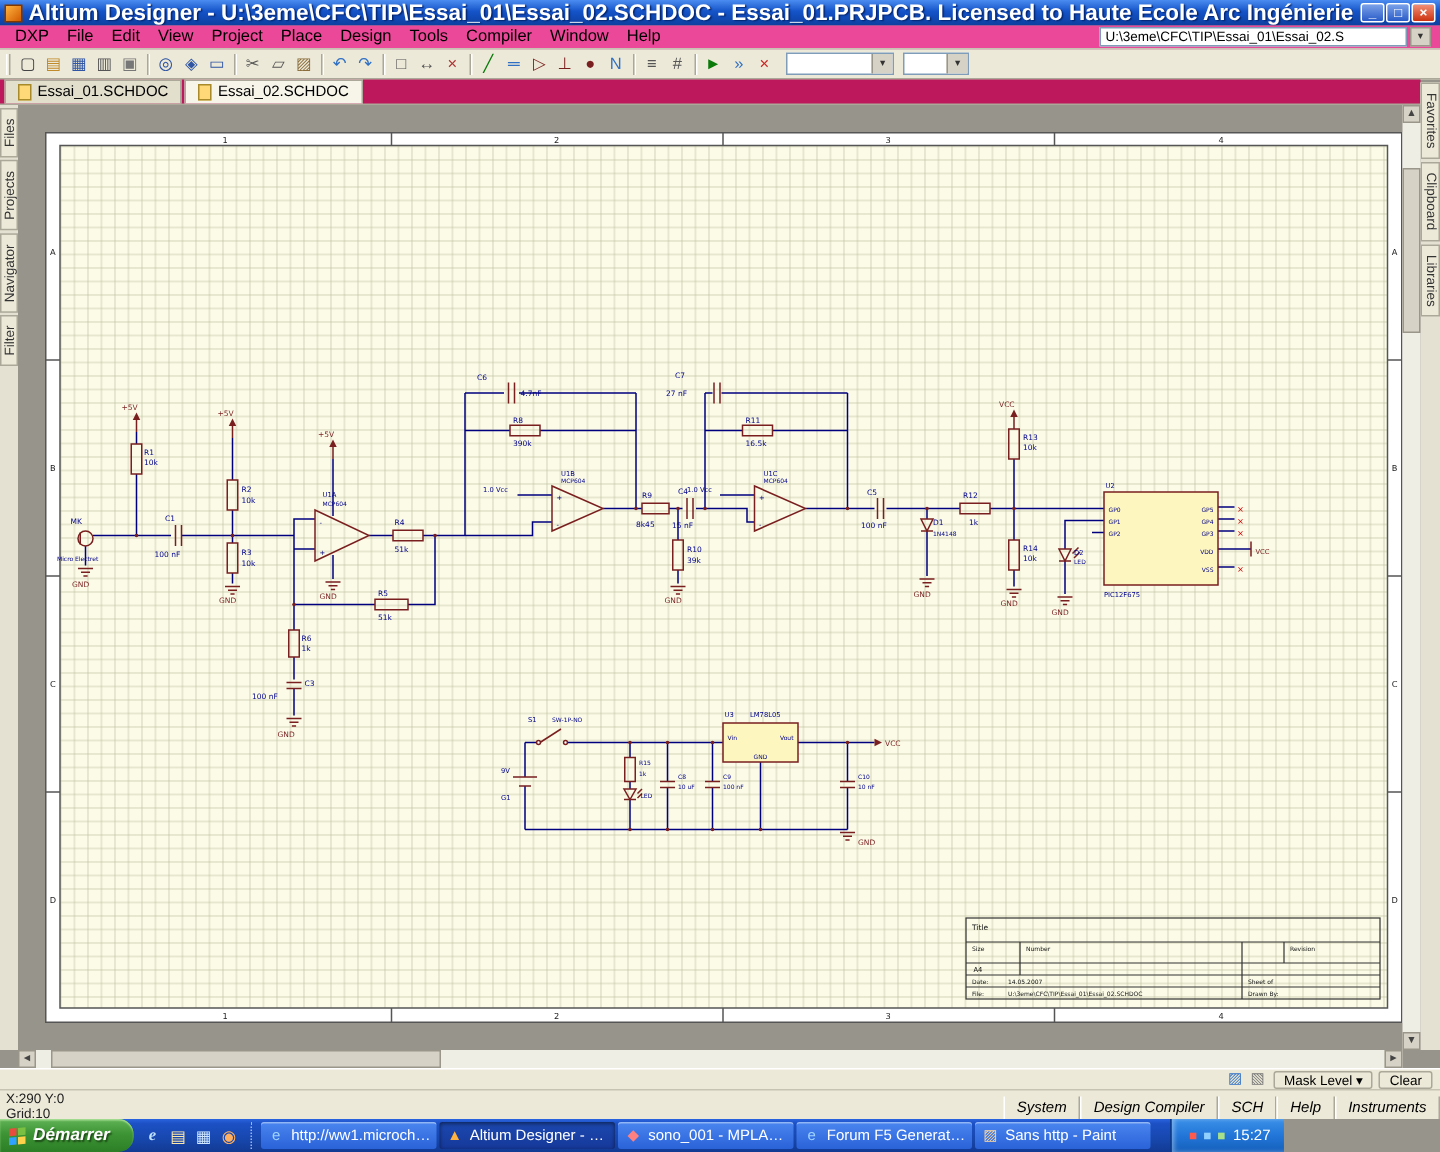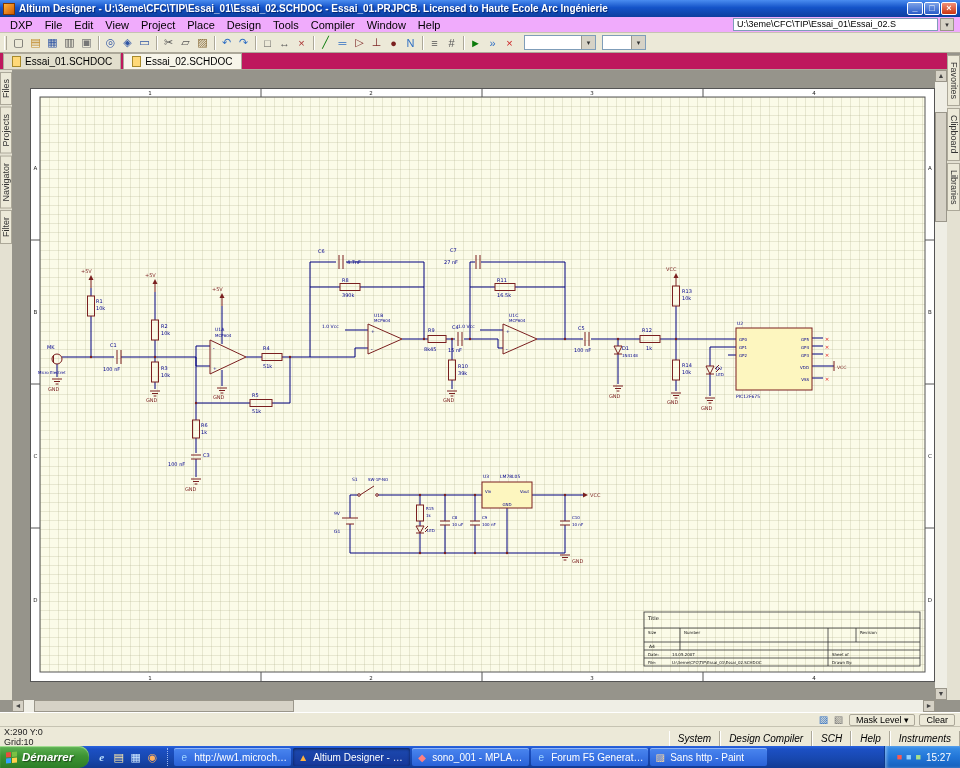--- a/index.html
+++ b/index.html
@@ -6,30 +6,30 @@
   html,body { width:960px; height:768px; overflow:hidden; }
   body { position:relative; font-family:"Liberation Sans","DejaVu Sans",sans-serif; font-size:11px; background:#96948b; }
   .abs { position:absolute; }
 
   
   #titlebar { left:0; top:0; width:960px; height:17px;
     background:linear-gradient(180deg,#4a8cf0 0%,#1453c8 45%,#0d3f9e 100%);
     display:flex; align-items:center; gap:4px; padding:0 3px; color:#fff; }
   #app-icon { width:12px; height:12px; flex:none;
     background:linear-gradient(135deg,#ffb23e,#d05a00); border:1px solid #803800; }
-  #title-text { font-weight:bold; font-size:10px; white-space:nowrap; overflow:hidden;
+  #title-text { font-weight:bold; font-size:15px; white-space:nowrap; overflow:hidden;
     text-shadow:1px 1px 1px #03246e; flex:1; }
   .win-btn { width:16px; height:13px; flex:none; margin-left:1px; border:1px solid #fff;
     border-radius:2px; background:linear-gradient(#7ba1e8,#2a5cc8); color:#fff;
     font-size:9px; line-height:11px; text-align:center; font-weight:bold; }
   .win-btn.close { background:linear-gradient(#f09078,#cc3311); }
 
   
-  #menubar { left:0; top:17px; width:960px; height:16px; background:#f0abfc;
-    border-bottom:1px solid #c6c3b2; display:flex; align-items:center; padding:0 4px; }
+  #menubar { left:0; top:17px; width:960px; height:16px; background:#ec4899;
+    border-bottom:1px solid #c6c3b2; display:flex; padding:0 4px; }
   .menu-item { padding:1px 6px; color:#000; }
   #addr-wrap { margin-left:auto; display:flex; align-items:center; gap:2px; padding-right:2px; }
   #addr-box { width:205px; height:13px; background:#fff; border:1px solid #7f9db9;
     font-size:9px; line-height:11px; padding:0 3px; white-space:nowrap; overflow:hidden; }
   .addr-drop { width:14px; height:13px; background:#d6d2c6; border:1px solid #9a968a;
     font-size:7px; line-height:11px; text-align:center; color:#333; }
 
   
   #toolbar { left:0; top:33px; width:960px; height:20px; background:#ece9d8;
     border-bottom:1px solid #aca899; display:flex; align-items:center; padding:0 3px; }
@@ -91,21 +91,21 @@
   .mask-btn { height:12px; font-size:9px; line-height:10px; padding:0 6px;
     background:#ece9d8; border:1px solid #aca899; border-radius:2px; }
   #statusbar { left:0; top:726px; width:960px; height:20px; background:#ece9d8;
     border-top:1px solid #c6c3b2; display:flex; }
   #coords { width:130px; font-size:9px; line-height:10px; padding:0 4px; color:#222; }
   #status-panels { margin-left:auto; display:flex; align-items:flex-end;font-style:italic; }
   .panel-btn { font-size:10px; padding:2px 8px; background:#ece9d8;
     border-left:1px solid #fff; border-right:1px solid #aca899; }
 
   
-  #taskbar { left:0; top:746px; width:960px; height:22px;
+  #taskbar { left:0; top:746px; width:856px; height:22px;
     background:linear-gradient(180deg,#2a64e0 0%,#1c50c4 14%,#1747ae 60%,#123a92 100%);
     display:flex; align-items:center;border-radius:10px; }
   #start-btn { height:22px; padding:0 16px 0 6px; flex:none;
     background:linear-gradient(180deg,#61b456 0%,#3d9434 45%,#2c7e26 100%);
     color:#fff; font-weight:bold; font-style:italic; font-size:11.5px;
     display:flex; gap:5px; align-items:center; border-radius:0 10px 10px 0;
     box-shadow:inset 0 1px 1px #a8e096; text-shadow:1px 1px 1px #1e4d18; }
   #start-flag { width:11px; height:11px; display:grid; gap:1px;
     grid-template-columns:1fr 1fr; grid-template-rows:1fr 1fr; transform:skewY(-6deg); }
   #start-flag span { display:block; }

